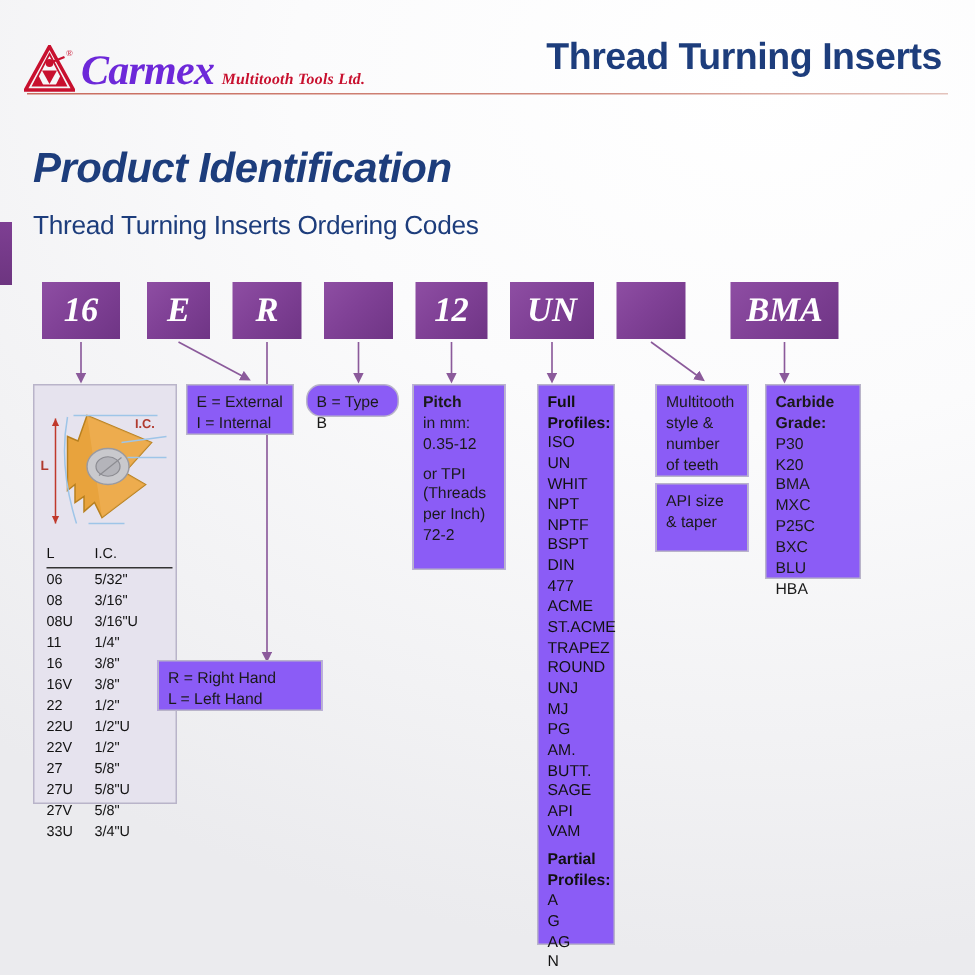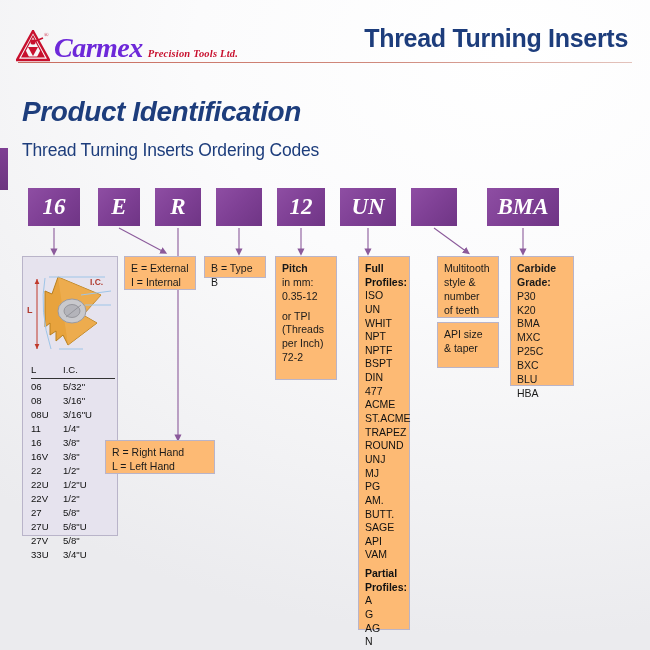--- a/index.html
+++ b/index.html
@@ -40,21 +40,21 @@
     font-family:"Liberation Serif", serif;font-style:italic;font-weight:bold;
     font-size:23px;display:flex;align-items:center;justify-content:center;
     background:linear-gradient(135deg,#8e4ea3 0%,#804196 45%,#6f3585 100%);}
   .codebox::after{content:"";position:absolute;left:6px;top:6px;width:100%;height:100%;
     background:rgba(150,110,165,0.45);z-index:-1;}
 
   
   .arrows{position:absolute;left:0;top:0;width:650px;height:650px;pointer-events:none;}
 
   
-  .dbox{position:absolute;background:#fdba74;border:1px solid #b9b4c9;
+  .dbox{position:absolute;background:#8b5cf6;border:1px solid #b9b4c9;
     font-size:10.5px;color:#1a1a1a;line-height:1.32;padding:5px 6px;box-sizing:border-box;}
   .dbox .hd{font-weight:bold;display:block;}
 
   
   .insertbox{position:absolute;background:#e6e3ee;border:1px solid #b9b4c9;box-sizing:border-box;}
   .ic-label{position:absolute;font-size:8.5px;color:#b03a2e;font-weight:bold;}
   .l-label{position:absolute;font-size:9px;color:#b03a2e;font-weight:bold;}
 
   
   .sizetab{position:absolute;font-size:9.6px;color:#111;line-height:1.46;}
@@ -81,21 +81,21 @@
         <polygon points="17,6 28,27 6,27" fill="none" stroke="#c8102e" stroke-width="1.2"></polygon>
         <polygon points="6,27 13,27 9.5,20" fill="#c8102e"></polygon>
         <polygon points="21,27 28,27 24.5,20" fill="#c8102e"></polygon>
         <polygon points="12,17 22,17 17,26" fill="#c8102e"></polygon>
         <circle cx="17" cy="12" r="2.6" fill="#c8102e"></circle>
         <path d="M17 12 L27 8" stroke="#c8102e" stroke-width="1.6"></path>
         <text x="28" y="7" font-size="6" fill="#c8102e" font-family="Liberation Serif, serif">®</text>
       </svg>
     </div>
     <div class="logo-text">Carmex</div>
-    <div class="logo-sub">Precision Tools Ltd.</div>
+    <div class="logo-sub">Multitooth Tools Ltd.</div>
   </div>
   <div class="doc-title">Thread Turning Inserts</div>
   <div class="head-rule"></div>
 </div>
 
 <div class="sec-title">Product Identification</div>
 <div class="sub-title">Thread Turning Inserts Ordering Codes</div>
 <div class="left-accent"></div>
 
 <div class="codebox" style="left:28px;top:188px;width:52px;">16</div>
@@ -204,21 +204,21 @@
         </div>
       </div>
   </div>
 </div>
 
 <div class="dbox" style="left:124px;top:256px;width:72px;height:34px;">
   <span>E = External</span><br>
   <span>I  = Internal</span>
 </div>
 
-<div class="dbox" style="left:204px;top:256px;width:62px;height:22px;">
+<div class="dbox" style="left:204px;top:256px;width:62px;height:22px;border-radius:10px;">
   <span>B = Type B</span>
 </div>
 
 <div class="dbox" style="left:105px;top:440px;width:110px;height:34px;">
   <span>R = Right Hand</span><br>
   <span>L = Left Hand</span>
 </div>
 
 <div class="dbox" style="left:275px;top:256px;width:62px;height:124px;">
   <span class="hd">Pitch</span>

